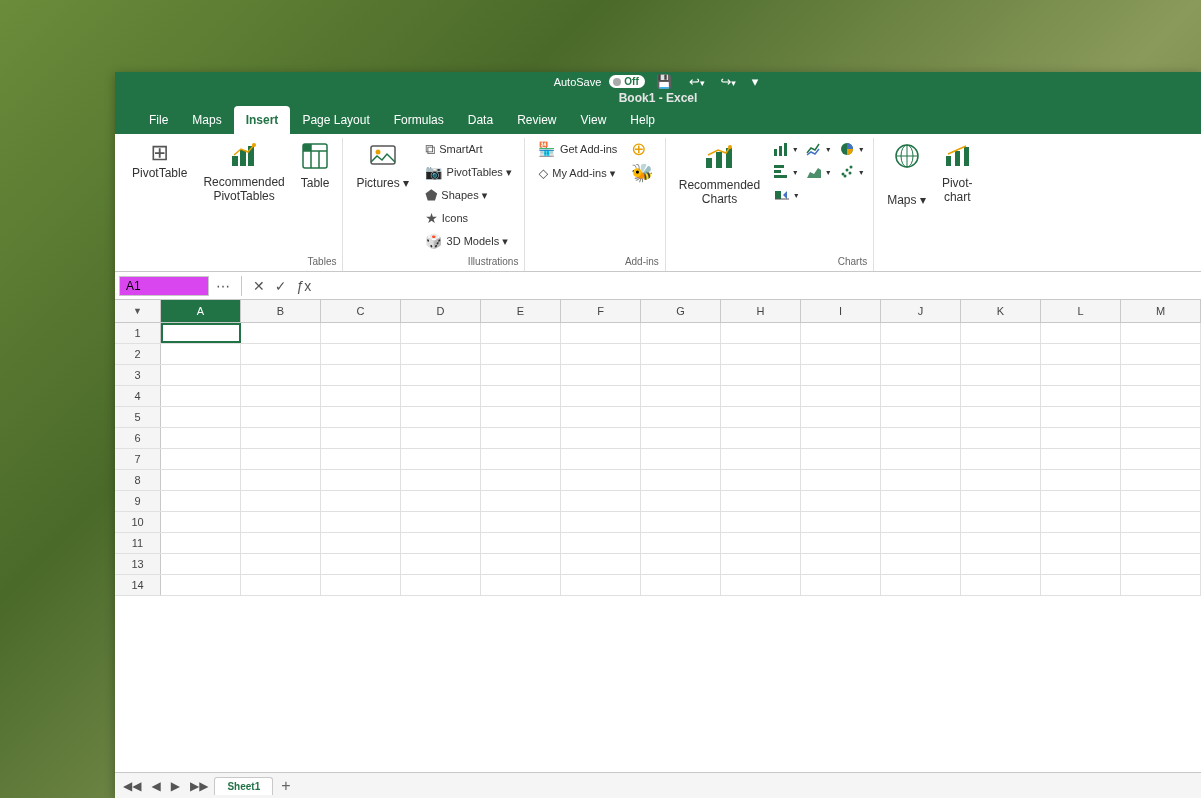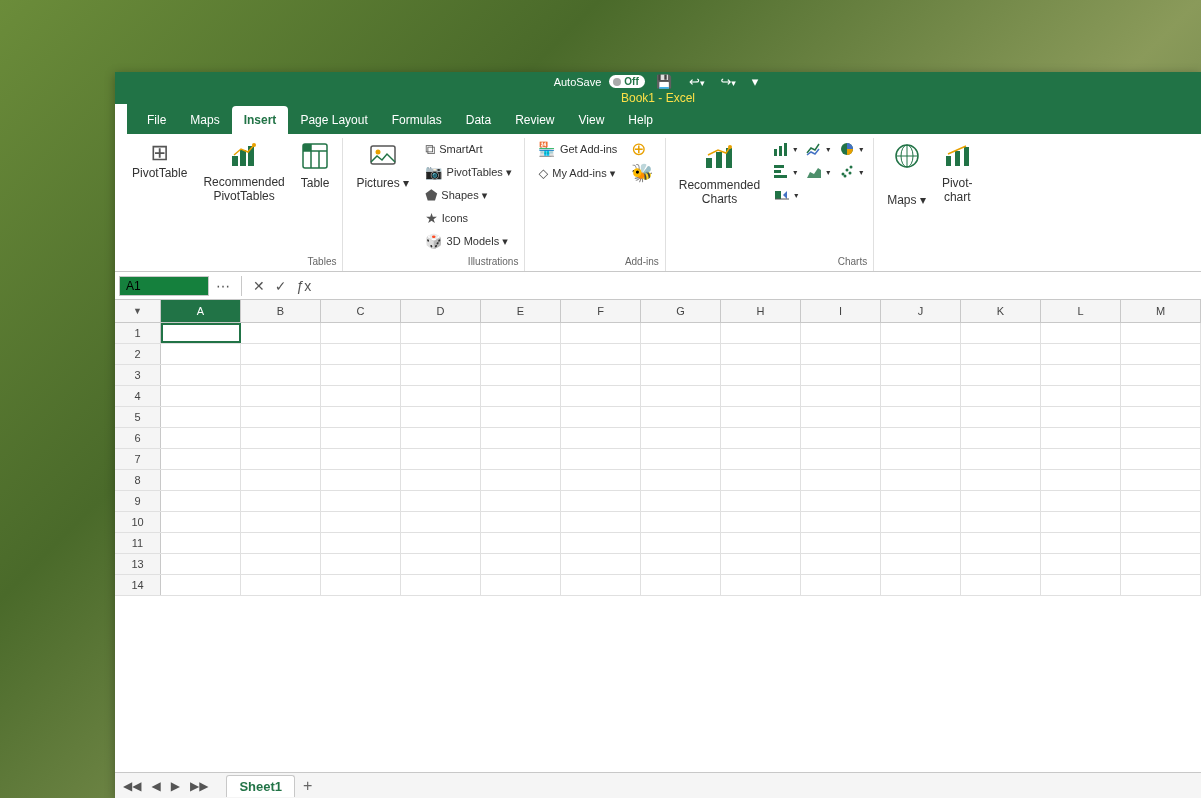--- a/index.html
+++ b/index.html
@@ -76,32 +76,31 @@
       background: none;
       border: none;
       color: #fff;
       cursor: pointer;
       padding: 2px 4px;
       font-size: 13px;
       border-radius: 3px;
     }
     .title-center {
       font-size: 12px;
-      color: #fde047;
-      font-weight: 400;
+      color: #e5e5e5;
+      font-weight: 700;
     }
 
     
     .ribbon-tabs {
       background: #217346;
       display: flex;
-      padding: 0 8px;
+      padding: 0 22px;
       height: 30px;
       align-items: flex-end;
-      margin-left: 12px;
     }
     .ribbon-tab {
       padding: 4px 12px;
       cursor: pointer;
       font-size: 12px;
       color: #fff;
       border-radius: 4px 4px 0 0;
       height: 28px;
       display: flex;
       align-items: center;
@@ -210,21 +209,21 @@
       gap: 4px;
     }
     .name-box {
       width: 90px;
       border: 1px solid #c8c8c8;
       height: 20px;
       display: flex;
       align-items: center;
       padding: 0 6px;
       font-size: 12px;
-      background: #15803d;
+      background: #d946ef;
     }
     .formula-bar-sep {
       width: 1px;
       height: 20px;
       background: #c8c8c8;
       margin: 0 4px;
     }
     .formula-bar-btn {
       background: none;
       border: none;
@@ -346,25 +345,24 @@
       font-size: 12px;
       color: #555;
       padding: 1px 4px;
     }
     .sheet-tab {
       padding: 3px 12px;
       background: #fff;
       border: 1px solid #c8c8c8;
       border-bottom: none;
       cursor: pointer;
-      font-size: 13px;
+      font-size: 10px;
       color: #217346;
       font-weight: 600;
       border-radius: 3px 3px 0 0;
-      margin-left: 12px;
     }
     .sheet-tab-add {
       background: none;
       border: none;
       cursor: pointer;
       font-size: 16px;
       color: #666;
       padding: 0 6px;
       border-radius: 50%;
     }

